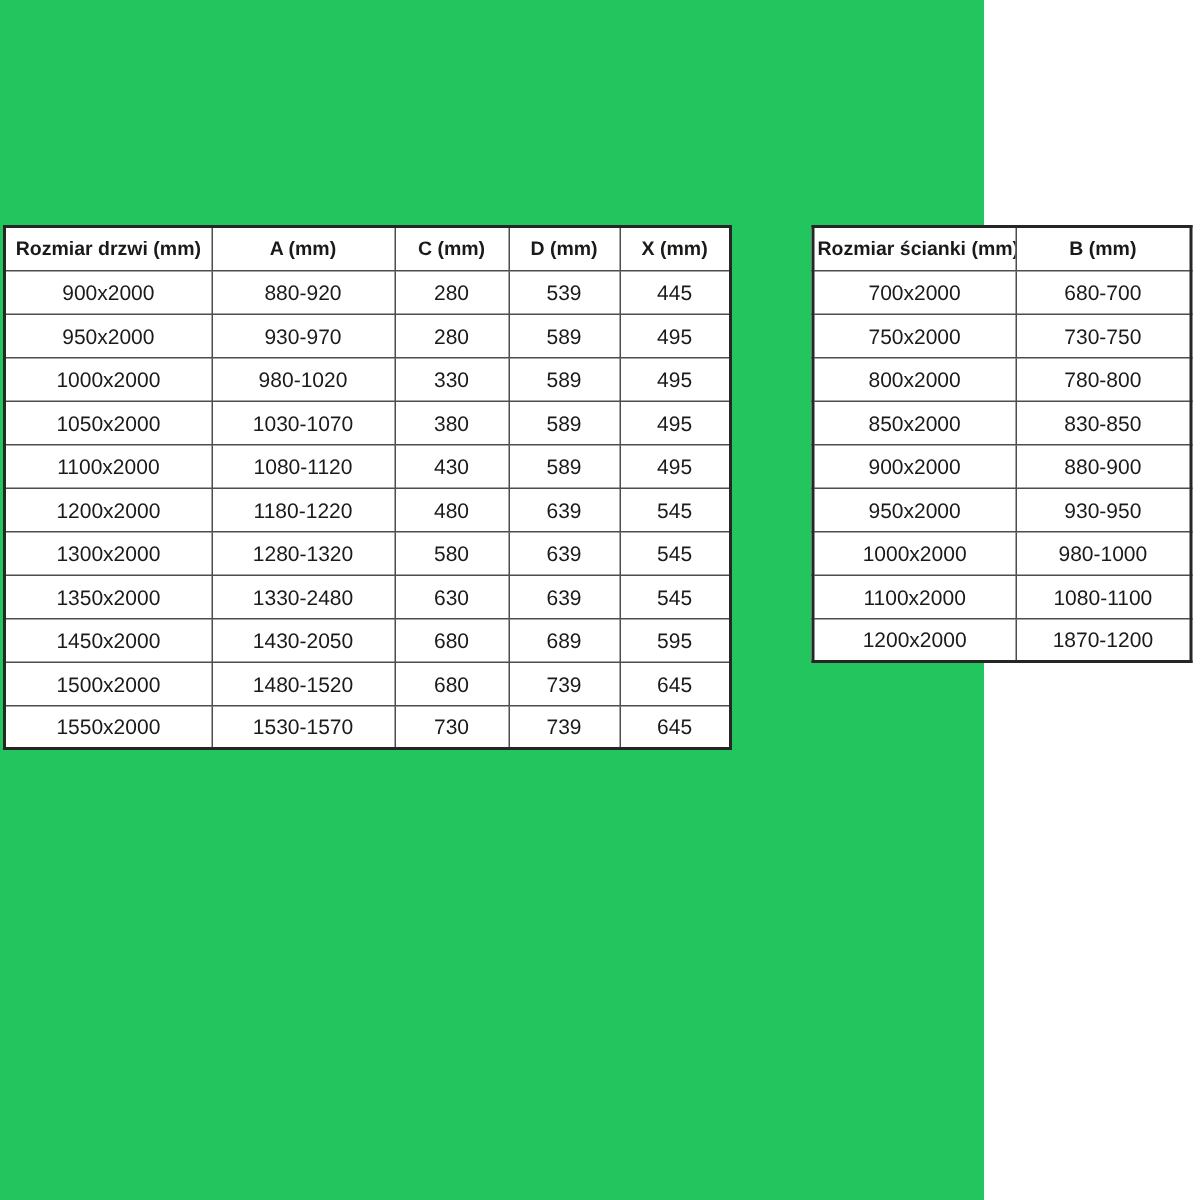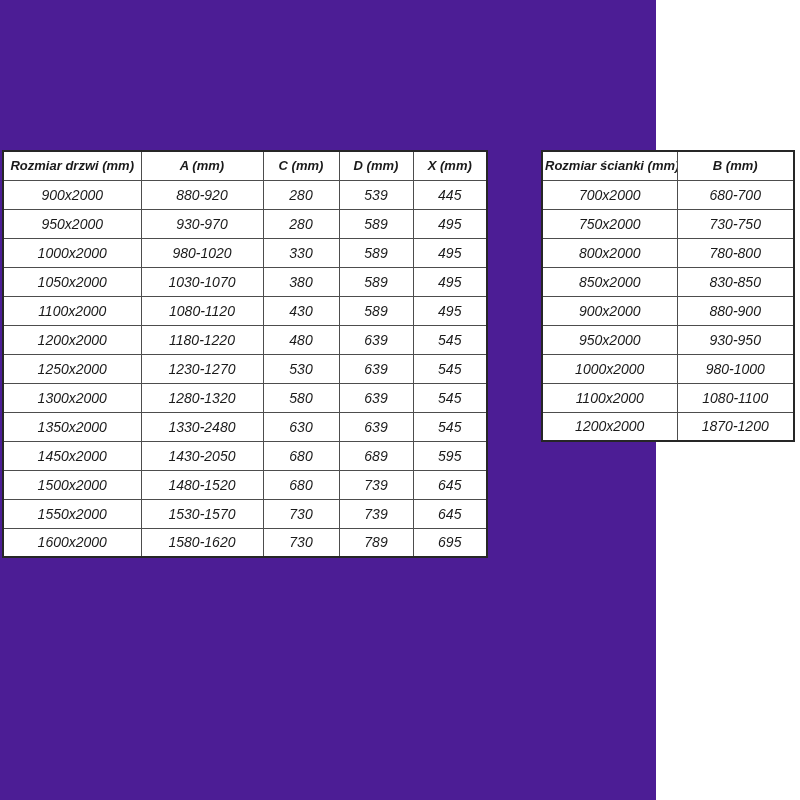--- a/index.html
+++ b/index.html
@@ -8,22 +8,21 @@
     height: 800px;
     background: #ffffff;
     font-family: "Liberation Sans", sans-serif;
     color: #1a1a1a;
     overflow: hidden;
   }
   .page {
     position: relative;
     width: 656px;
     height: 800px;
-    background: #4c1d95;
-    font-style: italic;
+    background: #22c55e;
   }
   table.spec-table {
     position: absolute;
     border-collapse: collapse;
     table-layout: fixed;
     background: #ffffff;
     border: 2px solid #262626;
   }
   table.spec-table th,
   table.spec-table td {
@@ -107,27 +106,20 @@
           <td>495</td>
         </tr>
         <tr>
           <td>1200x2000</td>
           <td>1180-1220</td>
           <td>480</td>
           <td>639</td>
           <td>545</td>
         </tr>
         <tr>
-          <td>1250x2000</td>
-          <td>1230-1270</td>
-          <td>530</td>
-          <td>639</td>
-          <td>545</td>
-        </tr>
-        <tr>
           <td>1300x2000</td>
           <td>1280-1320</td>
           <td>580</td>
           <td>639</td>
           <td>545</td>
         </tr>
         <tr>
           <td>1350x2000</td>
           <td>1330-2480</td>
           <td>630</td>
@@ -147,27 +139,20 @@
           <td>680</td>
           <td>739</td>
           <td>645</td>
         </tr>
         <tr>
           <td>1550x2000</td>
           <td>1530-1570</td>
           <td>730</td>
           <td>739</td>
           <td>645</td>
-        </tr>
-        <tr>
-          <td>1600x2000</td>
-          <td>1580-1620</td>
-          <td>730</td>
-          <td>789</td>
-          <td>695</td>
         </tr>
       </tbody>
   </table>
 
   <table id="walls-table" class="spec-table">
     <colgroup>
       <col style="width:135px">
       <col style="width:117px">
     </colgroup>
     <thead>

